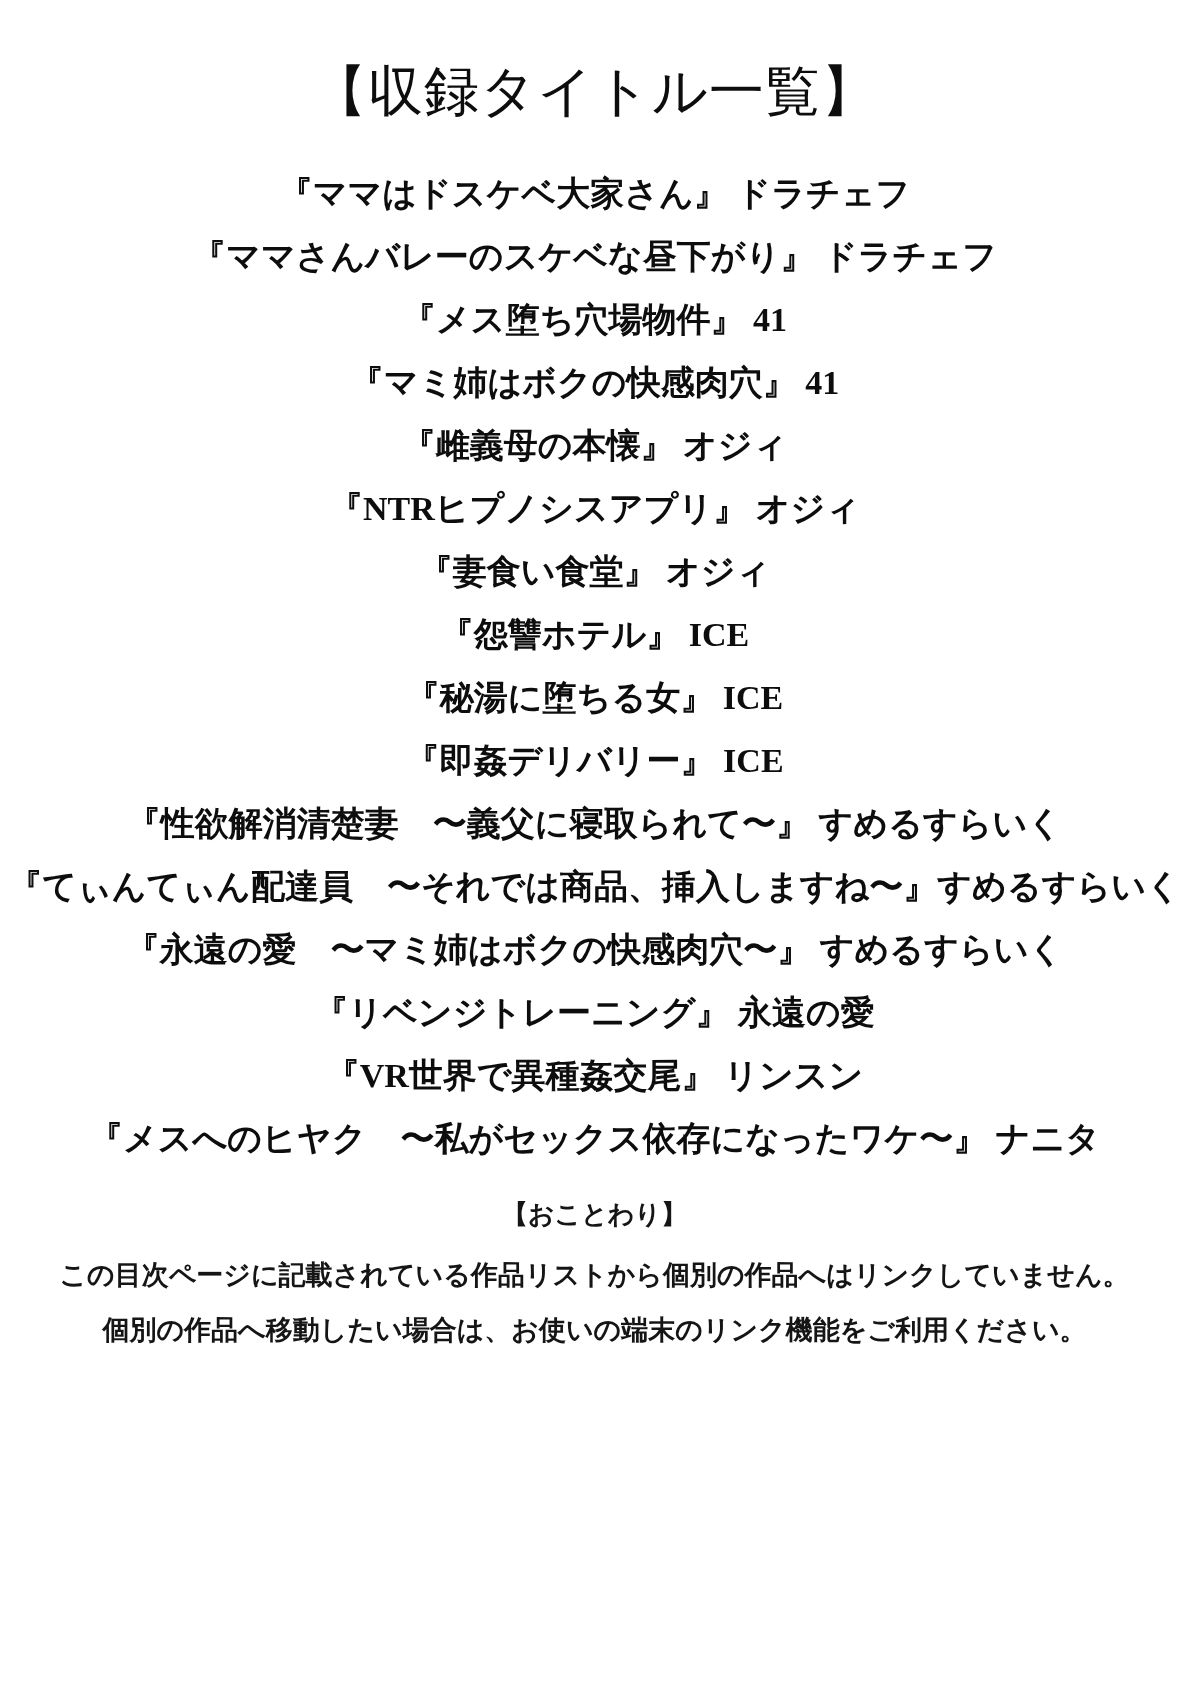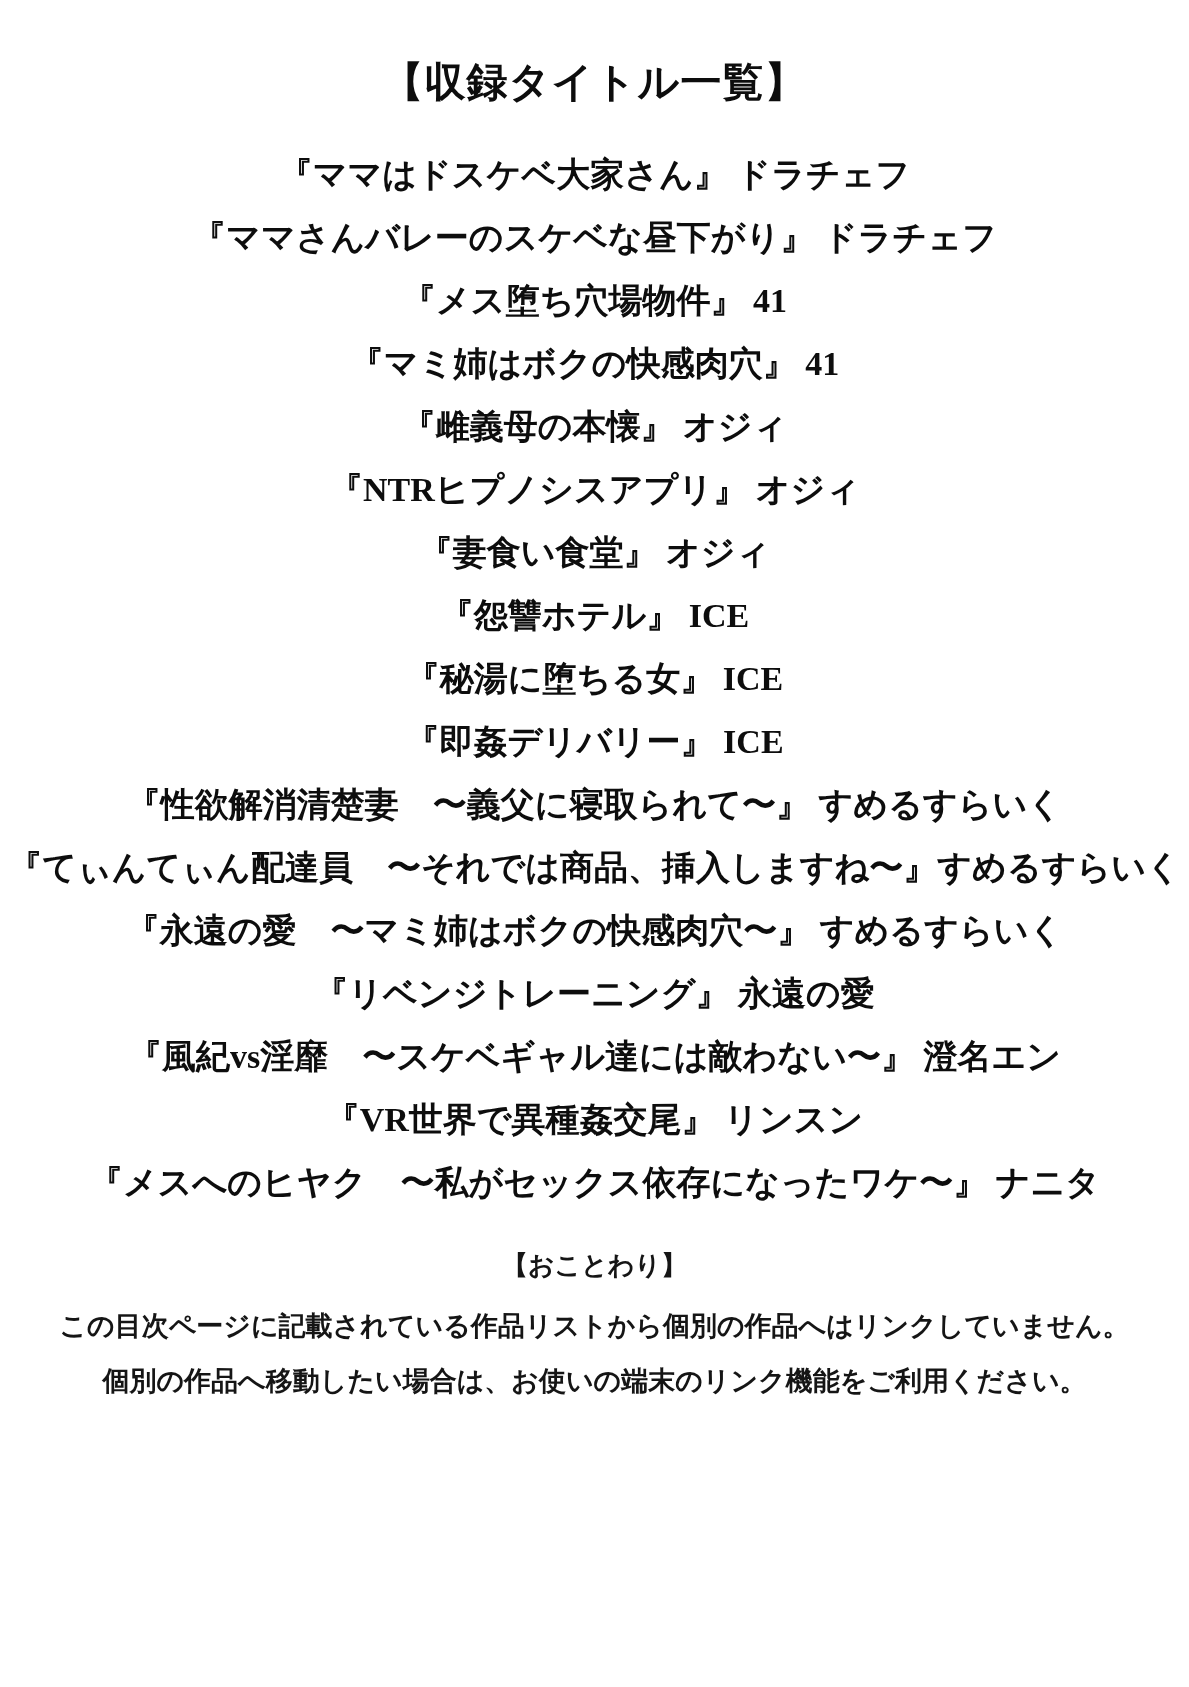--- a/index.html
+++ b/index.html
@@ -17,22 +17,22 @@
     width: 100%;
     height: 100%;
     display: flex;
     flex-direction: column;
     align-items: center;
     box-sizing: border-box;
     padding-top: 56px;
   }
   .main-title {
     font-family: "Liberation Serif", "DejaVu Serif", serif;
-    font-weight: bold;
-    font-size: 41px;
+    font-weight: normal;
+    font-size: 55px;
     line-height: 1.3;
     text-align: center;
     margin: 0 0 46px 0;
     color: #0d0d0d;
     letter-spacing: 1px;
   }
   .title-list {
     display: flex;
     flex-direction: column;
     align-items: center;
@@ -42,21 +42,21 @@
     font-family: "Liberation Serif", "DejaVu Serif", serif;
     font-weight: bold;
     font-size: 34px;
     line-height: 40px;
     margin-bottom: 23px;
     text-align: center;
     white-space: nowrap;
     color: #0d0d0d;
   }
   .notice {
-    margin-top: 24px;
+    margin-top: 17px;
     display: flex;
     flex-direction: column;
     align-items: center;
     font-family: "Liberation Sans", "DejaVu Sans", sans-serif;
     color: #151515;
   }
   .notice-heading {
     font-size: 26px;
     font-weight: 600;
     line-height: 1.2;
@@ -86,21 +86,20 @@
       <div class="item">『雌義母の本懐』 オジィ</div>
       <div class="item">『NTRヒプノシスアプリ』 オジィ</div>
       <div class="item">『妻食い食堂』 オジィ</div>
       <div class="item">『怨讐ホテル』 ICE</div>
       <div class="item">『秘湯に堕ちる女』 ICE</div>
       <div class="item">『即姦デリバリー』 ICE</div>
       <div class="item">『性欲解消清楚妻　〜義父に寝取られて〜』 すめるすらいく</div>
       <div class="item">『てぃんてぃん配達員　〜それでは商品、挿入しますね〜』すめるすらいく</div>
       <div class="item">『永遠の愛　〜マミ姉はボクの快感肉穴〜』 すめるすらいく</div>
       <div class="item">『リベンジトレーニング』 永遠の愛</div>
-      <div class="item">『風紀vs淫靡　〜スケベギャル達には敵わない〜』 澄名エン</div>
       <div class="item">『VR世界で異種姦交尾』 リンスン</div>
       <div class="item">『メスへのヒヤク　〜私がセックス依存になったワケ〜』 ナニタ</div>
     </div>
 
   <div class="notice">
     <h2 class="notice-heading">【おことわり】</h2>
     <div class="notice-line">この目次ページに記載されている作品リストから個別の作品へはリンクしていません。</div>
     <div class="notice-line">個別の作品へ移動したい場合は、お使いの端末のリンク機能をご利用ください。</div>
   </div>
 

